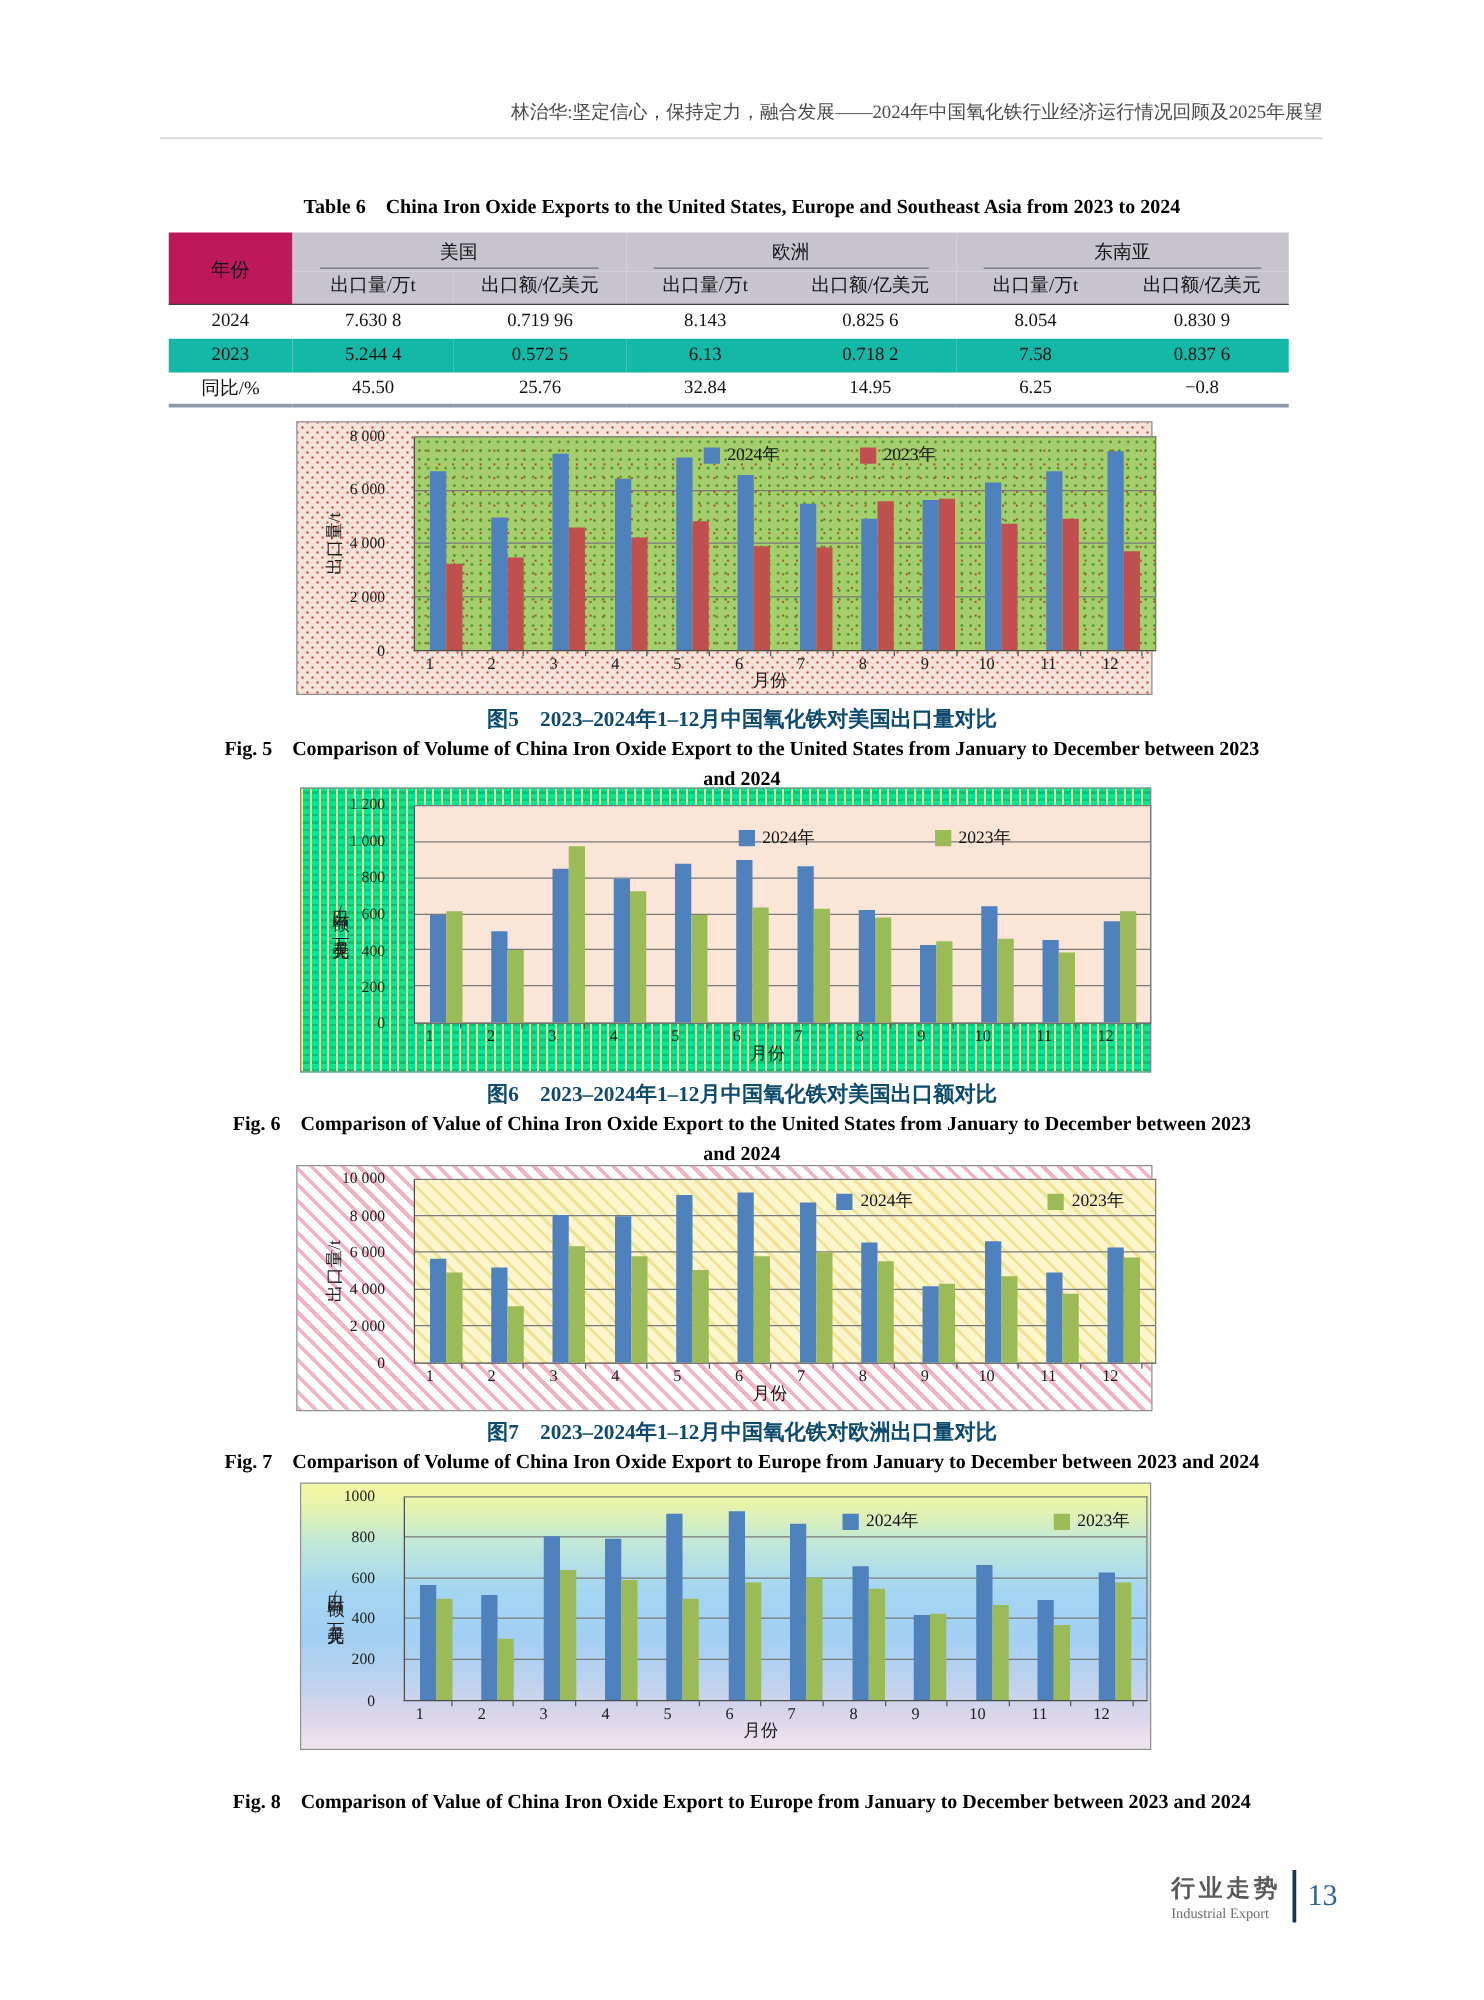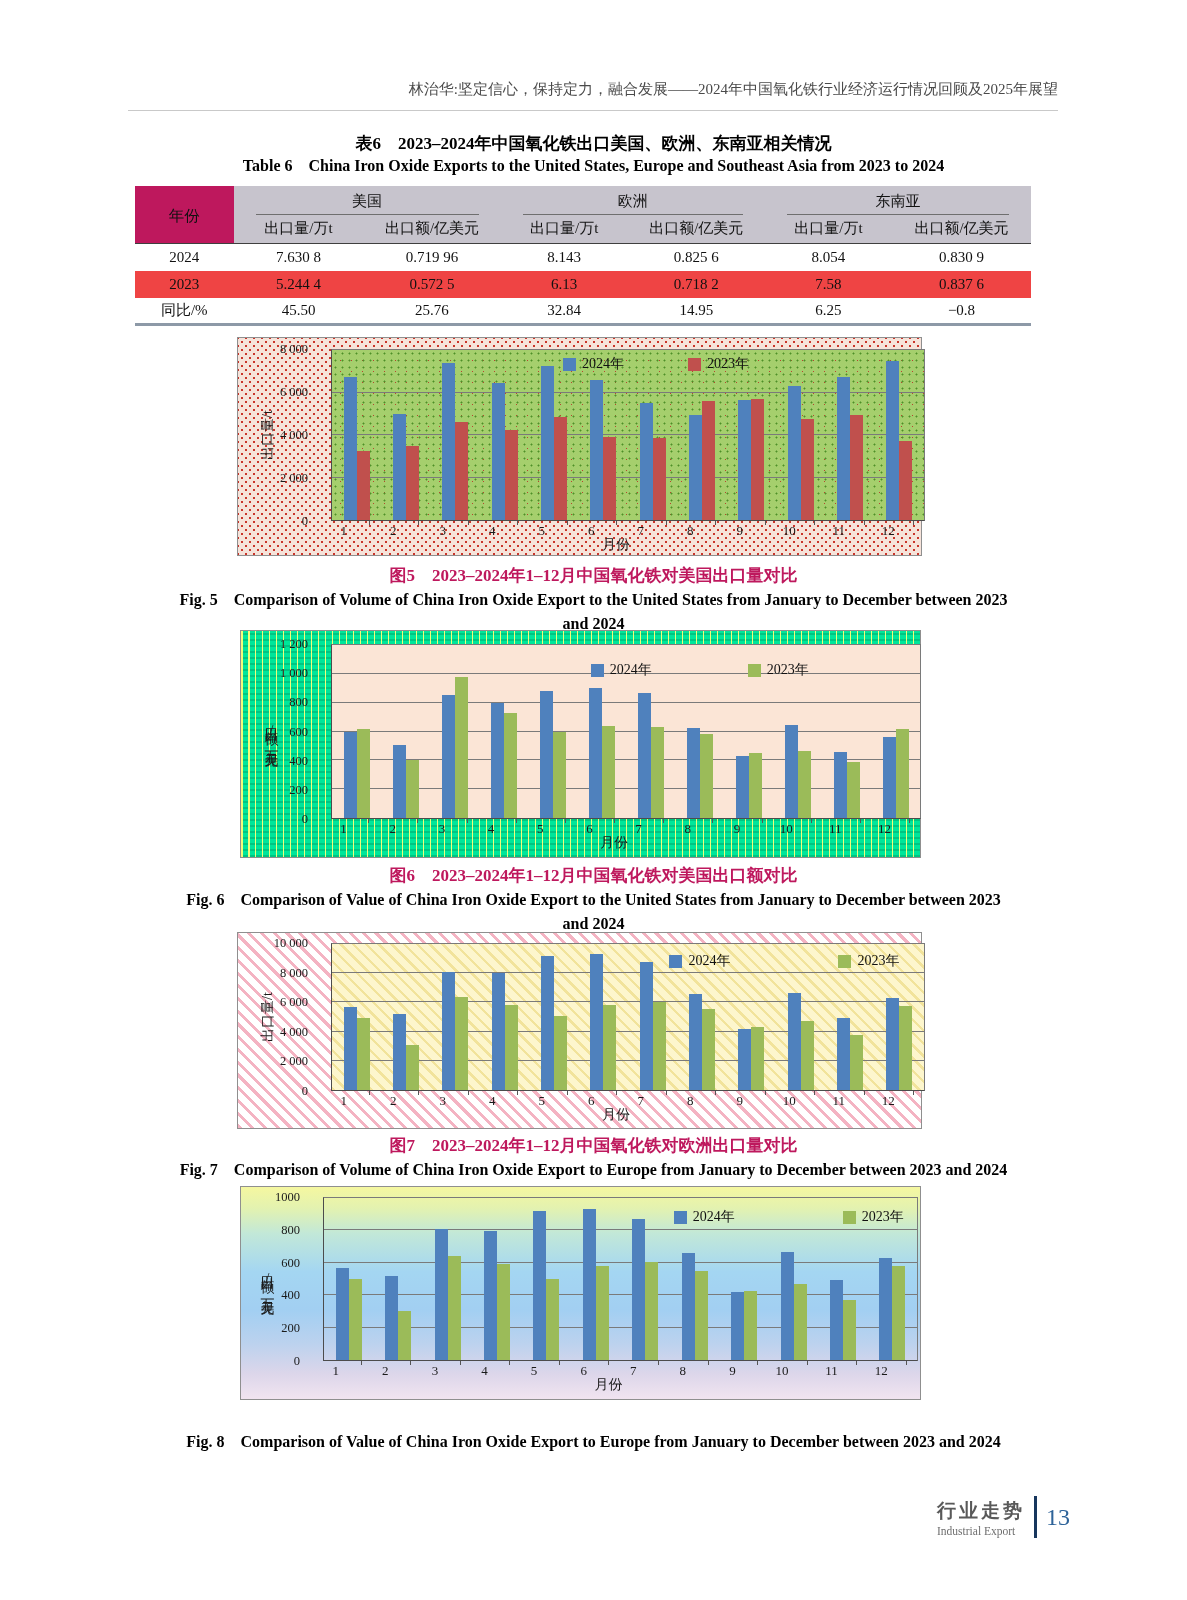--- a/index.html
+++ b/index.html
@@ -21,26 +21,26 @@
   
   table.t6{position:absolute;top:186px;left:135px;width:896px;border-collapse:collapse;
            font-size:15px;text-align:center;}
   table.t6 th, table.t6 td{font-weight:normal;padding:2px 4px;}
   table.t6 thead th{background:#c7c4cd;}
   table.t6 .grp span{display:block;margin:0 18px;padding-bottom:3px;border-bottom:1px solid #6f6f6f;}
   table.t6 thead tr.sub th{border-bottom:1.5px solid #3f3f3f;padding-bottom:5px;}
   table.t6 thead tr.top th{padding-top:6px;}
   table.t6 th.year{background:#be185d;border-bottom:1.5px solid #3f3f3f;font-size:15.5px;}
   table.t6 tbody tr{height:27px;}
-  table.t6 tbody tr.shaded{background:#ef4444;padding-left:21px;}
+  table.t6 tbody tr.shaded{background:#14b8a6;padding-left:21px;}
   table.t6 tbody tr:last-child td{border-bottom:3px solid #8d99a7;}
 
   
   .cap-cn{position:absolute;left:60px;width:1067px;text-align:center;font-weight:bold;
-          font-size:17px;color:#be185d;}
+          font-size:17px;color:#0c4a6e;}
   .cap-en{position:absolute;left:60px;width:1067px;text-align:center;font-weight:bold;
           font-size:16px;line-height:24px;color:#000;white-space:pre-line;}
 
   
   .chart-outer{position:absolute;border:1px solid #8f8f8f;box-sizing:border-box;}
   .plot{position:absolute;left:var(--pl);top:var(--pt);width:var(--pw);height:var(--ph);
         box-sizing:border-box;border:1px solid #7a7a7a;border-bottom:1.5px solid #4c4c4c;
         border-left:1.2px solid #4c4c4c;margin-left:12px;}
   .gridline{position:absolute;left:0;right:0;height:1px;background:#7a7a7a;z-index:1;}
   .groups{position:absolute;left:0;right:0;top:0;bottom:0;display:flex;z-index:2;}
@@ -121,21 +121,20 @@
   .f-num{font-size:24px;color:#2e6399;}
 </style>
 </head>
 <body>
 
 <div class="page">
 
   <div class="running-head">林治华:坚定信心，保持定力，融合发展——2024年中国氧化铁行业经济运行情况回顾及2025年展望</div>
   <hr class="head-rule">
 
-  <div class="tbl-title-cn">表6 2023–2024年中国氧化铁出口美国、欧洲、东南亚相关情况</div>
   <div class="tbl-title-en">Table 6 China Iron Oxide Exports to the United States, Europe and Southeast Asia from 2023 to 2024</div>
 
   <table class="t6">
     <colgroup>
       <col style="width:11%">
         <col style="width:14.5%">
         <col style="width:15.3%">
       <col style="width:14.2%">
         <col style="width:15.3%">
         <col style="width:14.2%">

